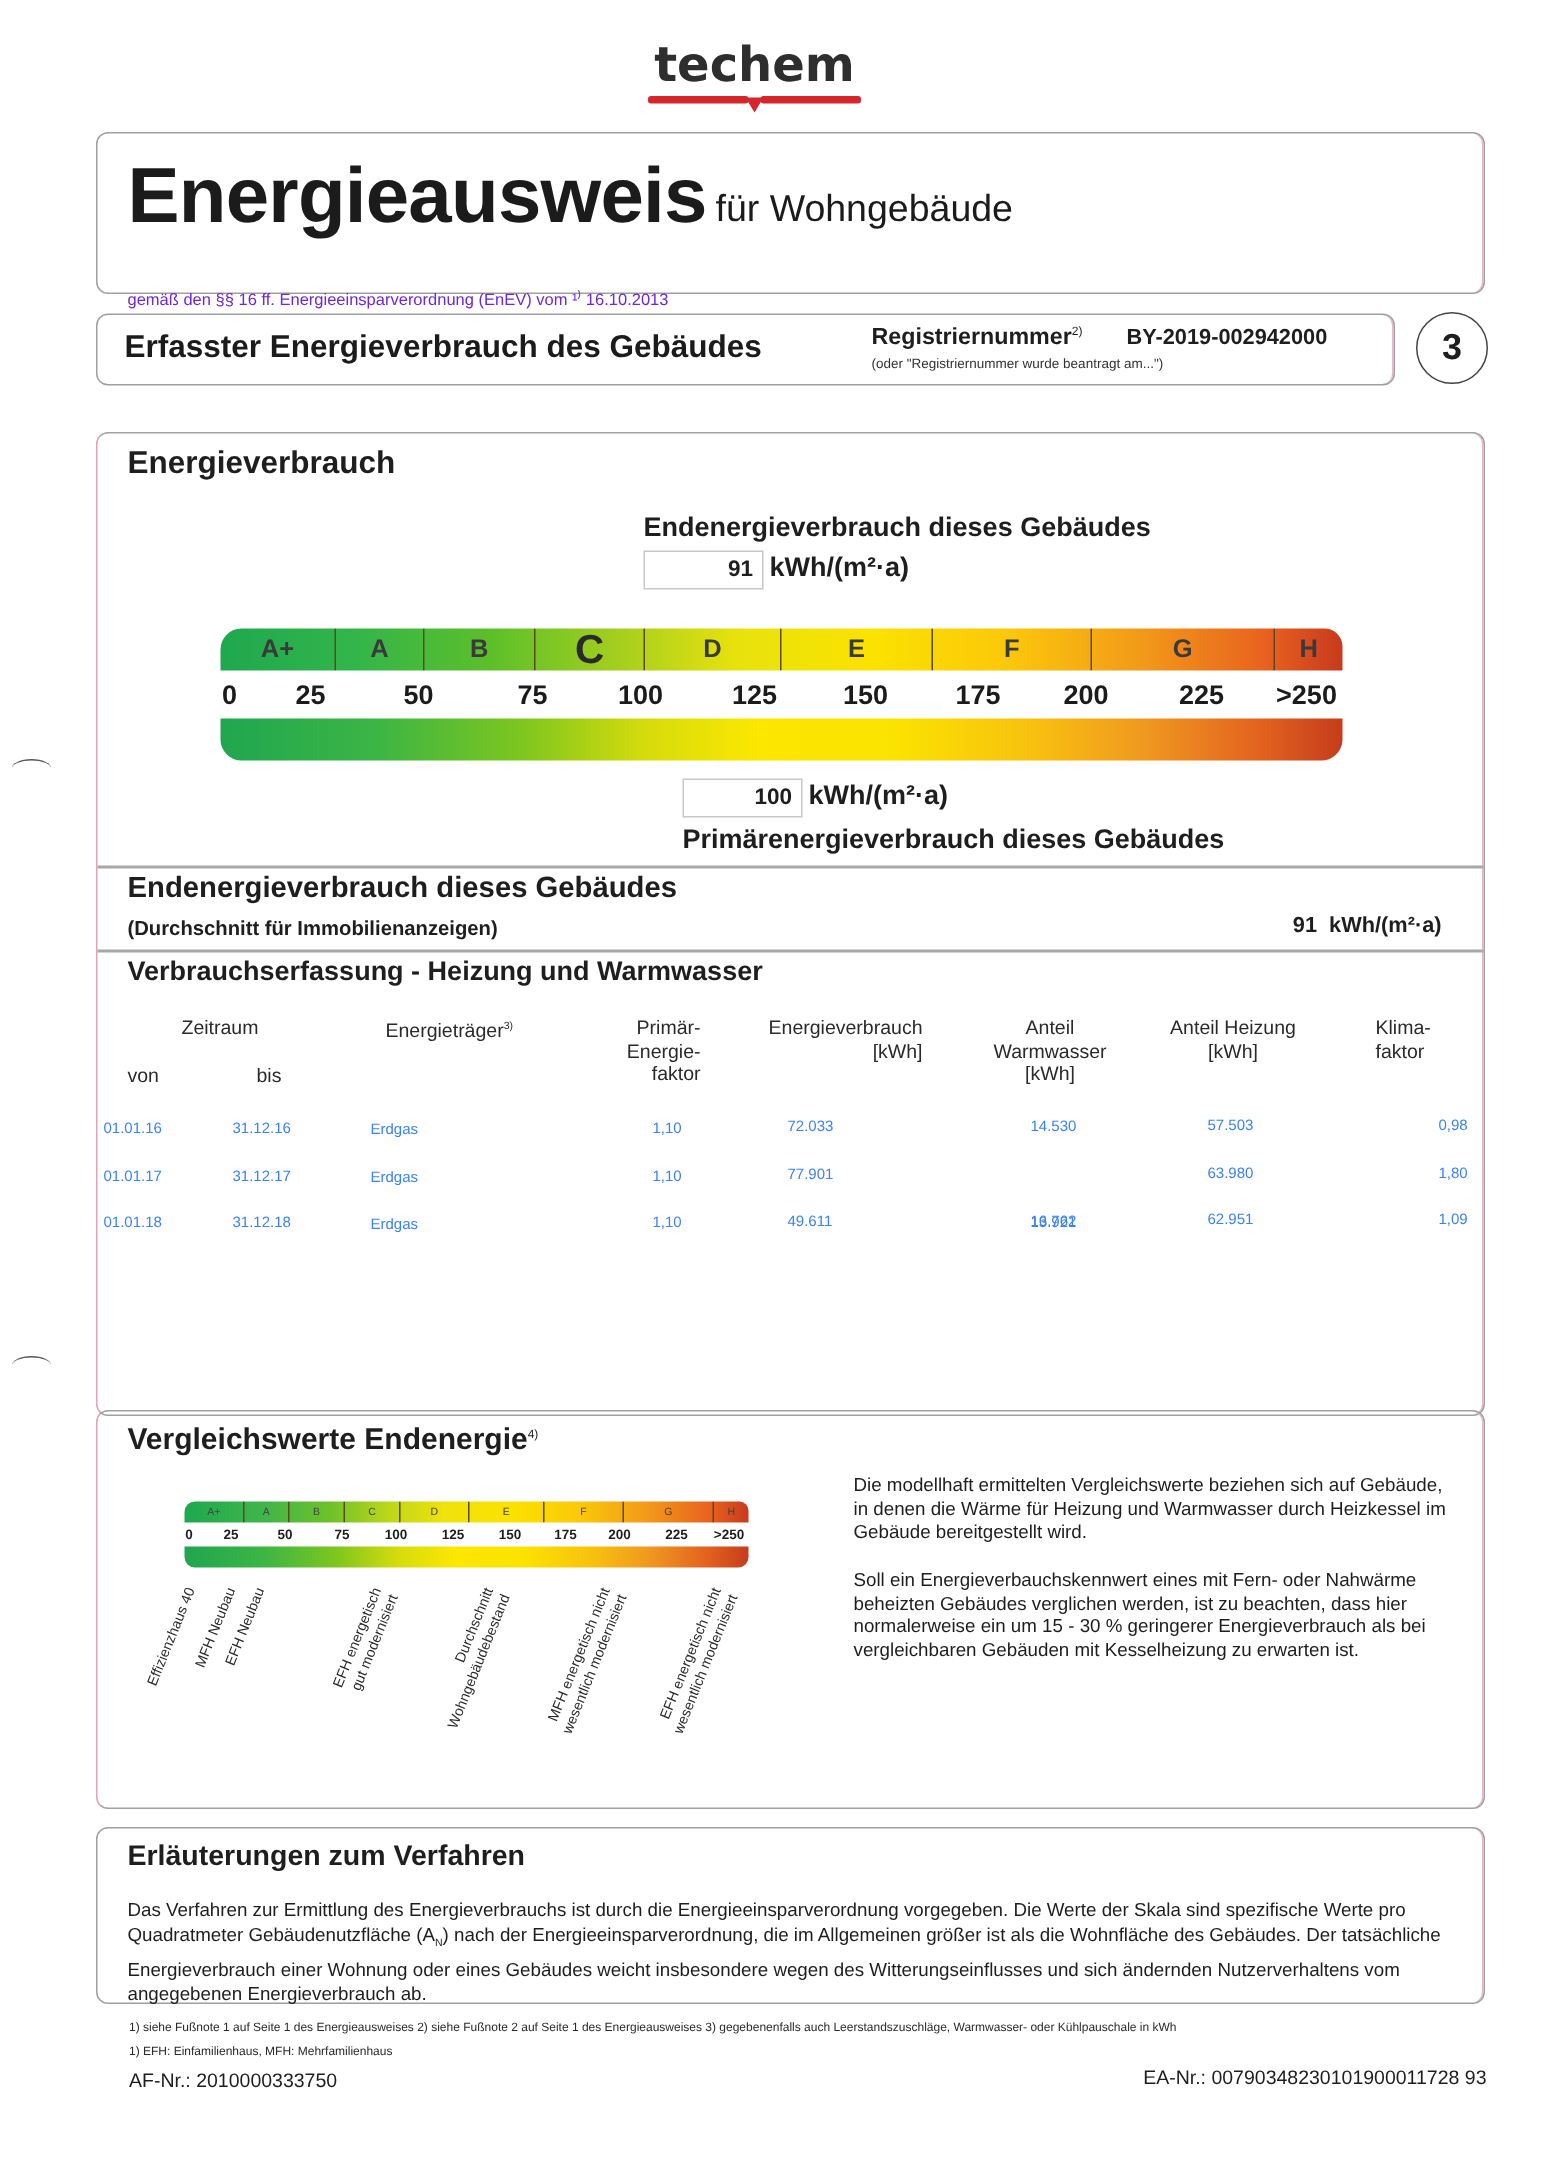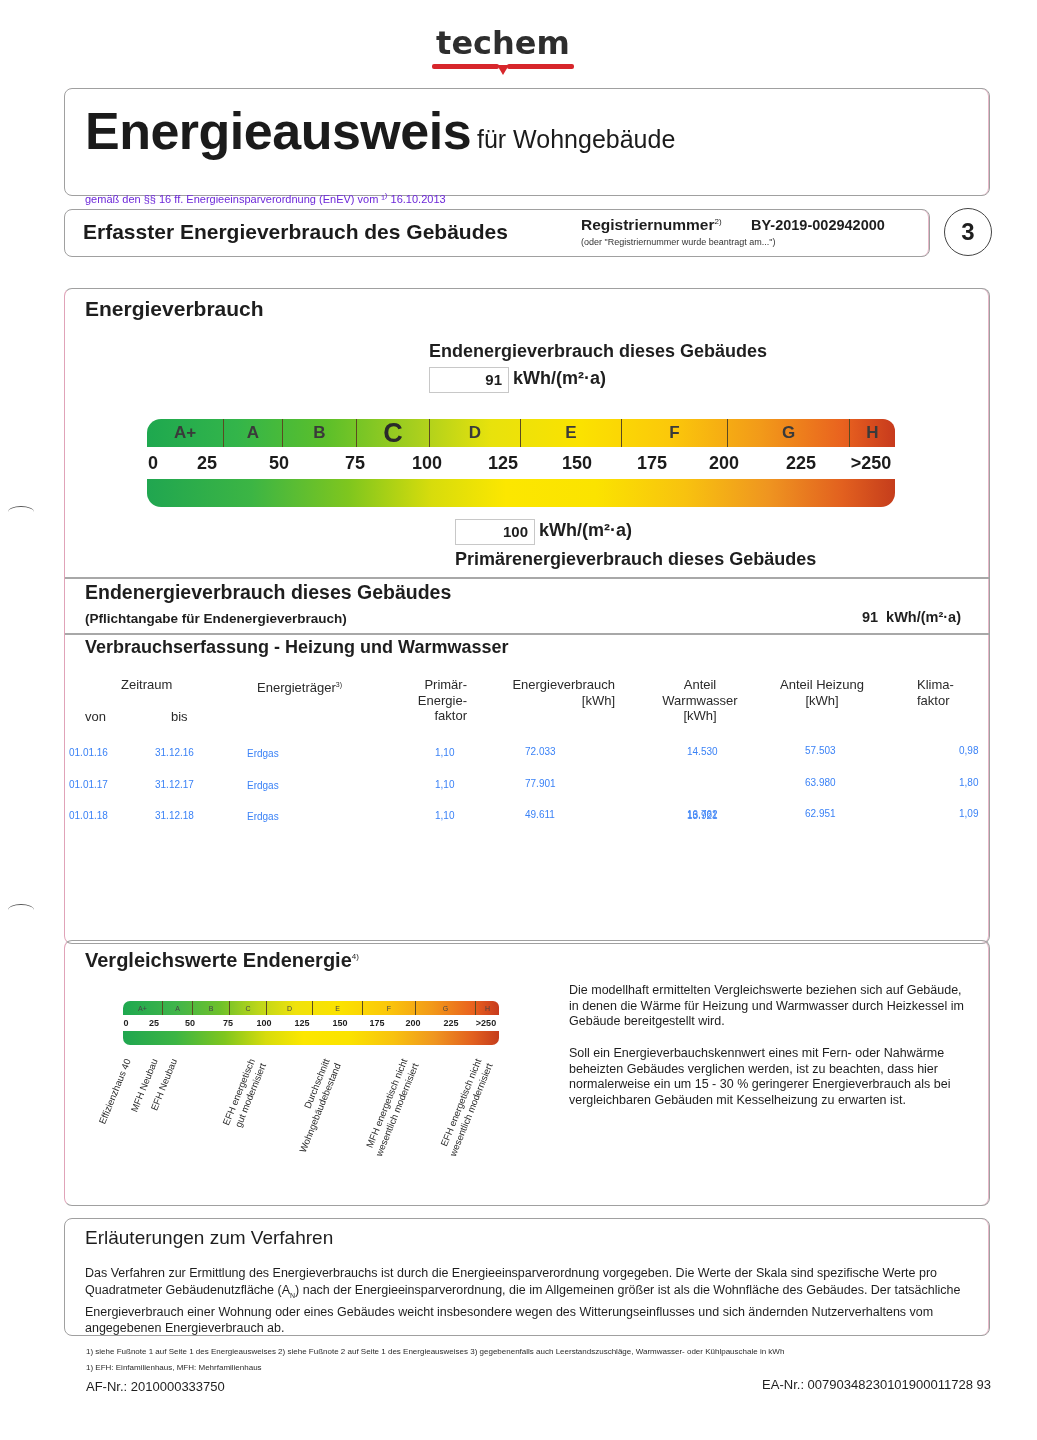--- a/index.html
+++ b/index.html
@@ -77,21 +77,21 @@
   .mini-seg:last-child { border-right: none; }
   .mini-ticks { top: 77px; height: 12px; }
   .mini-tick { position: absolute; top: 0; font-size: 9px; font-weight: bold; transform: translateX(-50%); white-space: nowrap; }
   .mini-bottom { top: 90px; height: 14px; border-radius: 0 0 7px 7px;
      background: linear-gradient(to right, #20a650 0%, #3cb544 14%, #7fc61e 27%, #d7dc0c 38%, #fce700 48%, #fbe300 60%, #f8c20f 72%, #ef9520 83%, #e2601f 93%, #c53d1c 100%); }
   .mk { position: absolute; font-size: 9.5px; line-height: 12px; color: #2a2a2a; transform-origin: right top; transform: rotate(-68deg); white-space: nowrap; text-align: right; }
   .cmp-text { position: absolute; left: 504px; width: 400px; font-size: 12.5px; line-height: 15.5px; color: #1e1e1e; }
 
   
   .exp-box { left: 64px; top: 1218px; width: 926px; height: 118px; }
-  .exp-title { position: absolute; left: 20px; top: 8px; font-weight: normal; font-size: 19px; }
+  .exp-title { position: absolute; left: 20px; top: 8px; font-weight: bold; font-size: 19px; }
   .exp-text { position: absolute; left: 20px; top: 46px; width: 890px; font-size: 12.5px; line-height: 16.5px; color: #1e1e1e; }
   .exp-text sub { font-size: 7px; }
 
   .fn { left: 86px; font-size: 8px; color: #2a2a2a; white-space: nowrap; }
   .af { left: 86px; top: 1379px; font-size: 13px; color: #1e1e1e; }
   .ea { right: 46px; top: 1377px; font-size: 13px; color: #1e1e1e; }
 
   .punch { width: 26px; height: 12px; border-top: 1.5px solid #555; border-radius: 50% 50% 0 0; }
 </style>
 </head>
@@ -156,21 +156,21 @@
     <span class="tick" style="left:724px;">&gt;250</span>
   </div>
   <div class="scale scale-bottom"></div>
 
   <div class="val-box" style="left:390px; top:230px;">100</div>
   <div class="val-unit" style="left:474px; top:231px;">kWh/(m²·a)</div>
   <div class="prim-title">Primärenergieverbrauch dieses Gebäudes</div>
 
   <div class="divider" style="top:288px;"></div>
   <div class="end2-title">Endenergieverbrauch dieses Gebäudes</div>
-  <div class="end2-note">(Pflichtangabe für Endenergieverbrauch)</div>
+  <div class="end2-note">(Durchschnitt für Immobilienanzeigen)</div>
   <div class="end2-val">
     <span>91</span>&nbsp;&nbsp;<span>kWh/(m²·a)</span>
   </div>
   <div class="divider" style="top:344px;"></div>
 
   <div class="verb-title">Verbrauchserfassung - Heizung und Warmwasser</div>
 
   <div class="th" style="left:56px; top:388px;">Zeitraum</div>
   <div class="th" style="left:20px; top:420px;">von</div>
   <div class="th" style="left:106px; top:420px;">bis</div>

